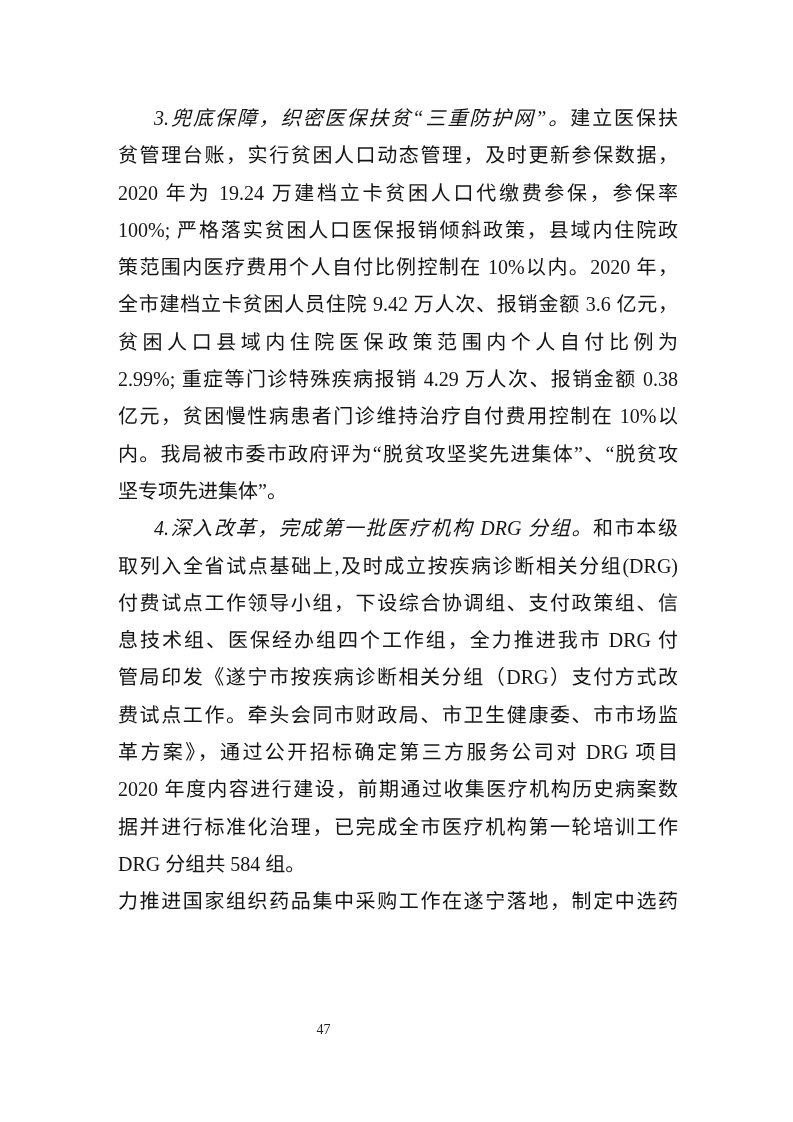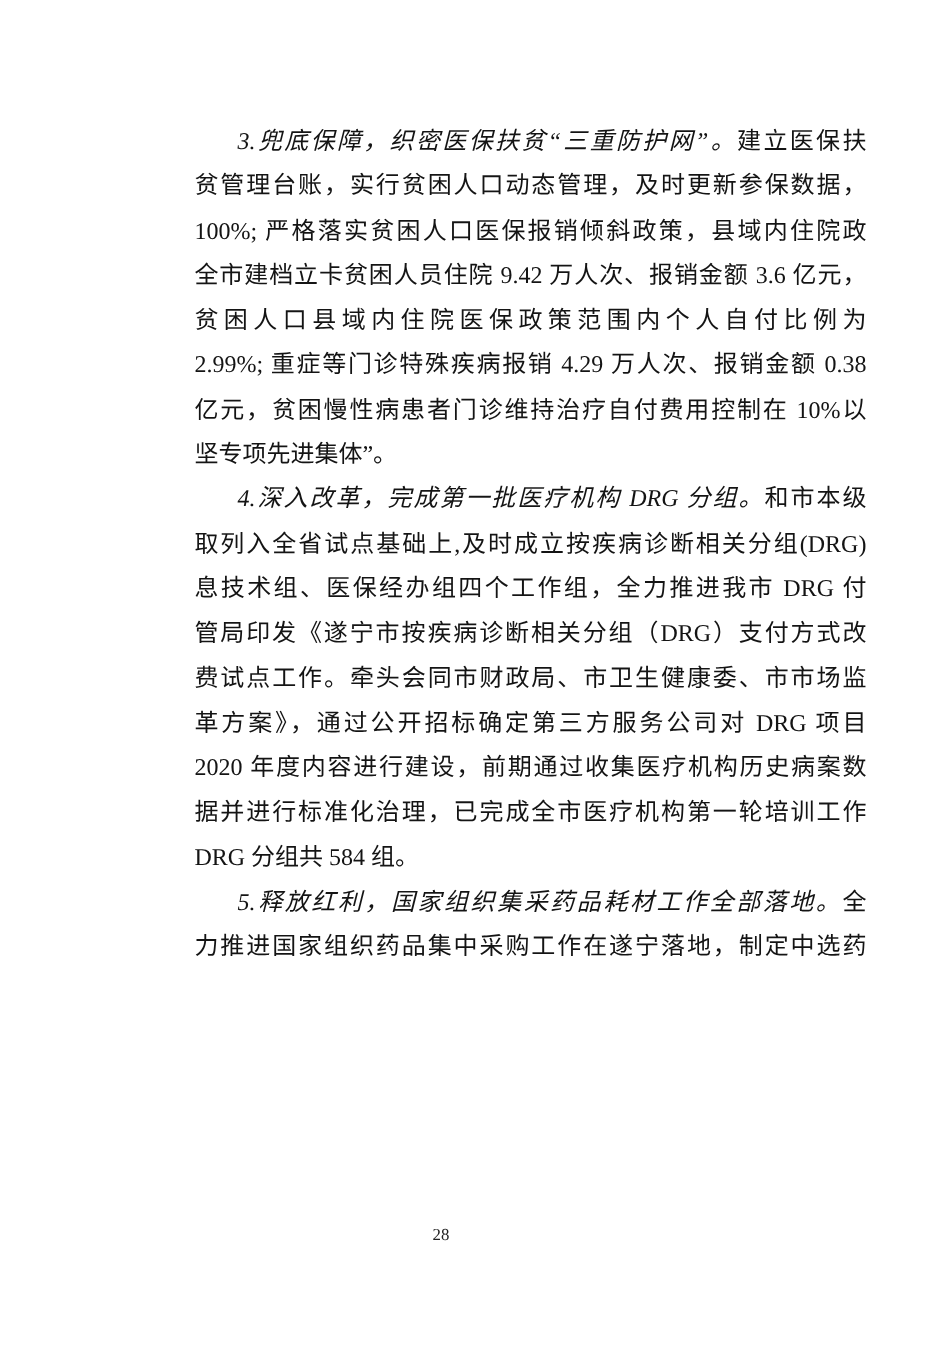--- a/index.html
+++ b/index.html
@@ -10,21 +10,20 @@
     background: #ffffff;
     overflow: hidden;
   }
   .page {
     position: relative;
     width: 647px;
     height: 1122px;
     background: #ffffff;
     color: #141414;
     font-family: "Liberation Serif", "DejaVu Serif", serif;
-    margin-left: 44px;
   }
   .text-block {
     position: absolute;
     left: 118px;
     top: 100px;
     width: 560px;
   }
   .line {
     height: 37.3px;
     line-height: 37.3px;
@@ -55,32 +54,35 @@
     font-family: "Liberation Serif", "DejaVu Serif", serif;
   }
 </style>
 </head>
 <body>
 
 <div class="page">
   <div class="text-block">
       <div class="line indent"><span class="kai">3.兜底保障，织密医保扶贫“三重防护网”。</span><span>建立医保扶</span></div>
       <div class="line"><span>贫管理台账，实行贫困人口动态管理，及时更新参保数据，</span></div>
+      <div class="line"><span>2020 年为 19.24 万建档立卡贫困人口代缴费参保，参保率</span></div>
       <div class="line"><span>100%; 严格落实贫困人口医保报销倾斜政策，县域内住院政</span></div>
+      <div class="line"><span>策范围内医疗费用个人自付比例控制在 10%以内。2020 年，</span></div>
       <div class="line"><span>全市建档立卡贫困人员住院 9.42 万人次、报销金额 3.6 亿元，</span></div>
       <div class="line"><span>贫困人口县域内住院医保政策范围内个人自付比例为</span></div>
       <div class="line"><span>2.99%; 重症等门诊特殊疾病报销 4.29 万人次、报销金额 0.38</span></div>
       <div class="line"><span>亿元，贫困慢性病患者门诊维持治疗自付费用控制在 10%以</span></div>
+      <div class="line"><span>内。我局被市委市政府评为“脱贫攻坚奖先进集体”、“脱贫攻</span></div>
       <div class="line para-end"><span>坚专项先进集体”。</span></div>
       <div class="line indent"><span class="kai">4.深入改革，完成第一批医疗机构 DRG 分组。</span><span>和市本级</span></div>
       <div class="line"><span>取列入全省试点基础上,及时成立按疾病诊断相关分组(DRG)</span></div>
+      <div class="line"><span>付费试点工作领导小组，下设综合协调组、支付政策组、信</span></div>
       <div class="line"><span>息技术组、医保经办组四个工作组，全力推进我市 DRG 付</span></div>
       <div class="line"><span>管局印发《遂宁市按疾病诊断相关分组（DRG）支付方式改</span></div>
       <div class="line"><span>费试点工作。牵头会同市财政局、市卫生健康委、市市场监</span></div>
       <div class="line"><span>革方案》，通过公开招标确定第三方服务公司对 DRG 项目</span></div>
       <div class="line"><span>2020 年度内容进行建设，前期通过收集医疗机构历史病案数</span></div>
       <div class="line"><span>据并进行标准化治理，已完成全市医疗机构第一轮培训工作</span></div>
       <div class="line para-end"><span>DRG 分组共 584 组。</span></div>
-      <div class="line indent"><span class="kai">5.释放红利，国家组织集采药品耗材工作全部落地。</span><span>全</span></div>
       <div class="line"><span>力推进国家组织药品集中采购工作在遂宁落地，制定中选药</span></div>
     </div>
-  <div class="page-number">28</div>
+  <div class="page-number">47</div>
 </div>
 
 </body></html>

